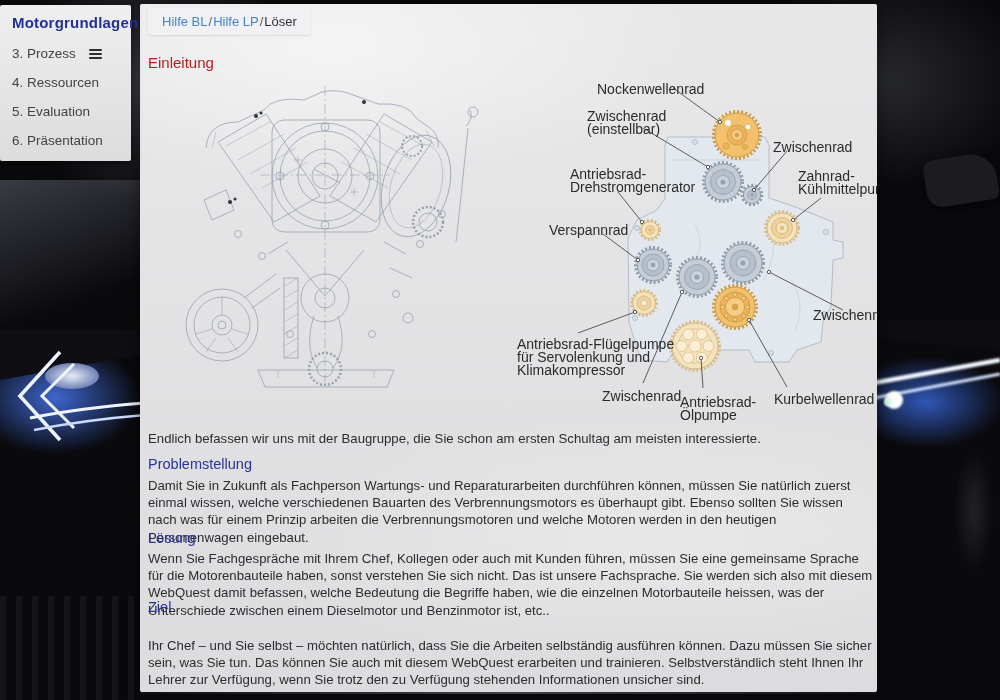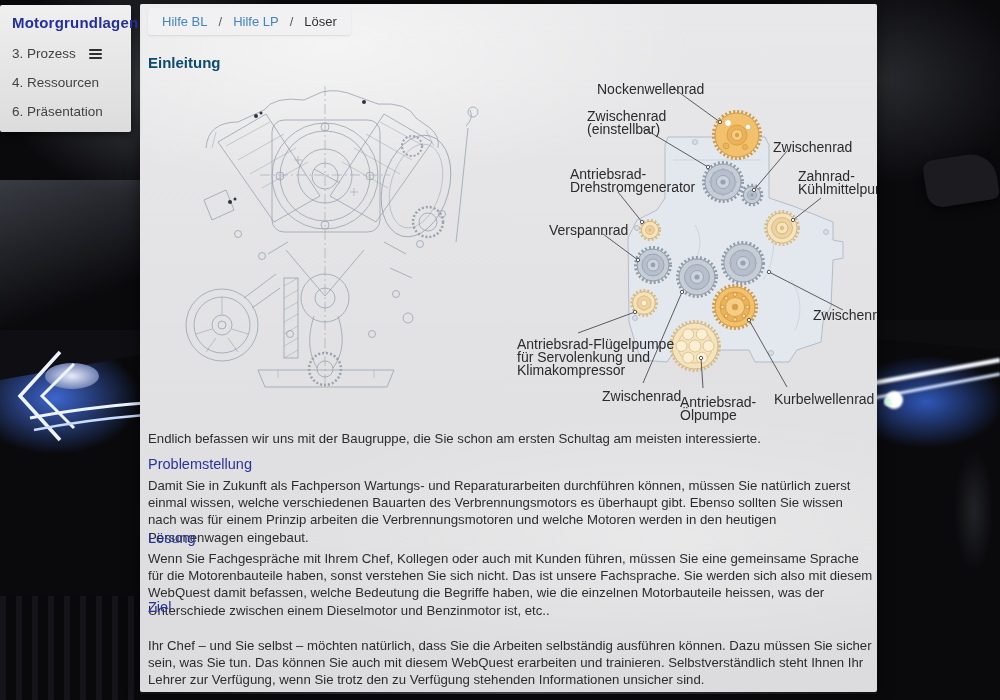--- a/index.html
+++ b/index.html
@@ -47,28 +47,28 @@
   
   .panel { position:absolute; left:140px; top:4px; width:737px; height:688px; z-index:10;
     background:#e3e3e5; border-radius:2px; box-shadow:0 0 16px rgba(0,0,0,.55); overflow:hidden; }
   .panel::before { content:""; position:absolute; inset:0;
     background:
       radial-gradient(ellipse 520px 200px at 26% 6%, rgba(255,255,255,.55), rgba(255,255,255,0) 70%),
       radial-gradient(ellipse 600px 180px at 70% 78%, rgba(255,255,255,.30), rgba(255,255,255,0) 70%),
       linear-gradient(180deg, rgba(255,255,255,.18), rgba(0,0,0,.03)); }
   .panel > * { position:absolute; }
 
-  .breadcrumb { left:8px; top:4px; height:27px; display:flex; align-items:center; gap:11px;
+  .breadcrumb { left:8px; top:4px; height:27px; display:flex; align-items:center; gap:1px;
     padding:0 14px; background:#f1f1f3; border-radius:3px; box-shadow:0 1px 2px rgba(0,0,0,.10);
     font-size:13px; }
   .crumb-link { color:#4384c6; cursor:pointer; }
   .crumb-sep { color:#5c5c60; }
   .crumb-current { color:#333336; }
 
-  h2.page-heading { left:8px; top:50px; font-size:15px; font-weight:bold; color:#0c4a6e; }
+  h2.page-heading { left:8px; top:50px; font-size:15px; font-weight:normal; color:#b91c1c; }
   h3.sec-heading { left:8px; font-size:14.5px; font-weight:normal; color:#27339e; }
   p.body-text { left:8px; width:727px; font-size:13.2px; line-height:17.2px; color:#2c2c2f; }
 
   .figure { left:0; top:0; width:737px; height:430px; pointer-events:none; }
   .figure > * { position:absolute; }
   .glabel { font-size:14px; line-height:13px; color:#2b2b2d; white-space:nowrap; }
   .glabel span { display:block; }
 
   
   .teeth-gray{fill:none;stroke:#8f9aa8;stroke-width:3;stroke-dasharray:2 2.1}
@@ -459,15 +459,18 @@
     <span class="burger pos-near">
         <i></i>
         <i></i>
         <i></i>
       </span>
   </div>
   <div class="side-item">
     <span>4. Ressourcen</span>
   </div>
   <div class="side-item">
+    <span>5. Evaluation</span>
+  </div>
+  <div class="side-item">
     <span>6. Präsentation</span>
   </div>
 </nav>
 
 </body></html>

